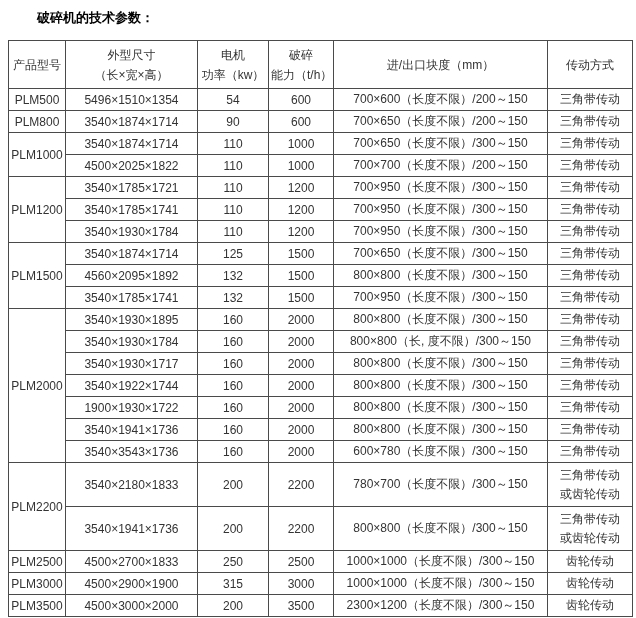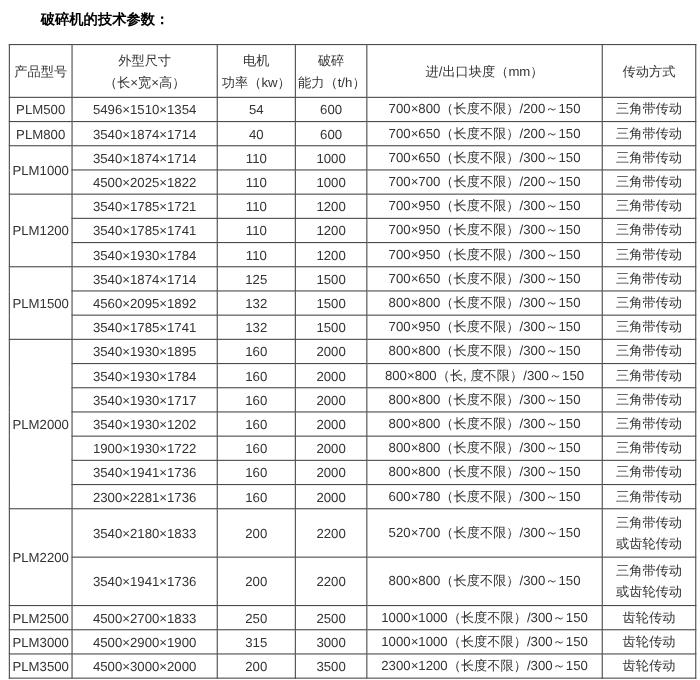--- a/index.html
+++ b/index.html
@@ -87,29 +87,29 @@
           <div class="hline">传动方式</div>
         </th>
       </tr>
   </thead>
   <tbody>
       <tr>
         <td rowspan="1">PLM500</td>
         <td>5496×1510×1354</td>
         <td>54</td>
         <td>600</td>
-        <td>700×800（长度不限）/200～150</td>
+        <td>700×600（长度不限）/200～150</td>
         <td class="drive-cell">
           <div>三角带传动</div>
         </td>
       </tr>
       <tr>
         <td rowspan="1">PLM800</td>
         <td>3540×1874×1714</td>
-        <td>40</td>
+        <td>90</td>
         <td>600</td>
         <td>700×650（长度不限）/200～150</td>
         <td class="drive-cell">
           <div>三角带传动</div>
         </td>
       </tr>
       <tr>
         <td rowspan="2">PLM1000</td>
         <td>3540×1874×1714</td>
         <td>110</td>
@@ -206,21 +206,21 @@
       <tr>
         <td>3540×1930×1717</td>
         <td>160</td>
         <td>2000</td>
         <td>800×800（长度不限）/300～150</td>
         <td class="drive-cell">
           <div>三角带传动</div>
         </td>
       </tr>
       <tr>
-        <td>3540×1930×1202</td>
+        <td>3540×1922×1744</td>
         <td>160</td>
         <td>2000</td>
         <td>800×800（长度不限）/300～150</td>
         <td class="drive-cell">
           <div>三角带传动</div>
         </td>
       </tr>
       <tr>
         <td>1900×1930×1722</td>
         <td>160</td>
@@ -233,34 +233,34 @@
       <tr>
         <td>3540×1941×1736</td>
         <td>160</td>
         <td>2000</td>
         <td>800×800（长度不限）/300～150</td>
         <td class="drive-cell">
           <div>三角带传动</div>
         </td>
       </tr>
       <tr>
-        <td>2300×2281×1736</td>
+        <td>3540×3543×1736</td>
         <td>160</td>
         <td>2000</td>
         <td>600×780（长度不限）/300～150</td>
         <td class="drive-cell">
           <div>三角带传动</div>
         </td>
       </tr>
       <tr class="tall">
         <td rowspan="2">PLM2200</td>
         <td>3540×2180×1833</td>
         <td>200</td>
         <td>2200</td>
-        <td>520×700（长度不限）/300～150</td>
+        <td>780×700（长度不限）/300～150</td>
         <td class="drive-cell">
           <div>三角带传动</div>
           <div>或齿轮传动</div>
         </td>
       </tr>
       <tr class="tall">
         <td>3540×1941×1736</td>
         <td>200</td>
         <td>2200</td>
         <td>800×800（长度不限）/300～150</td>

